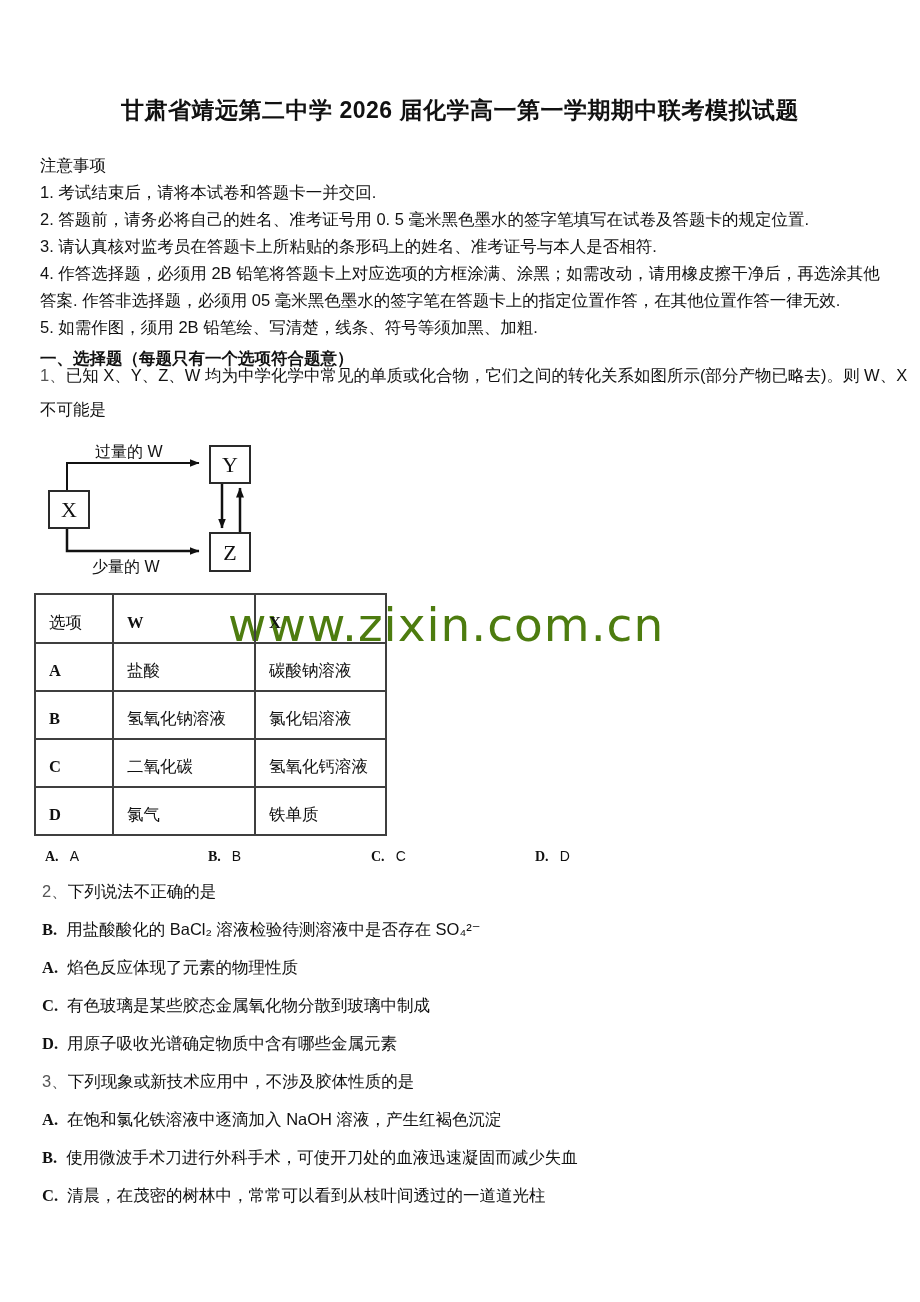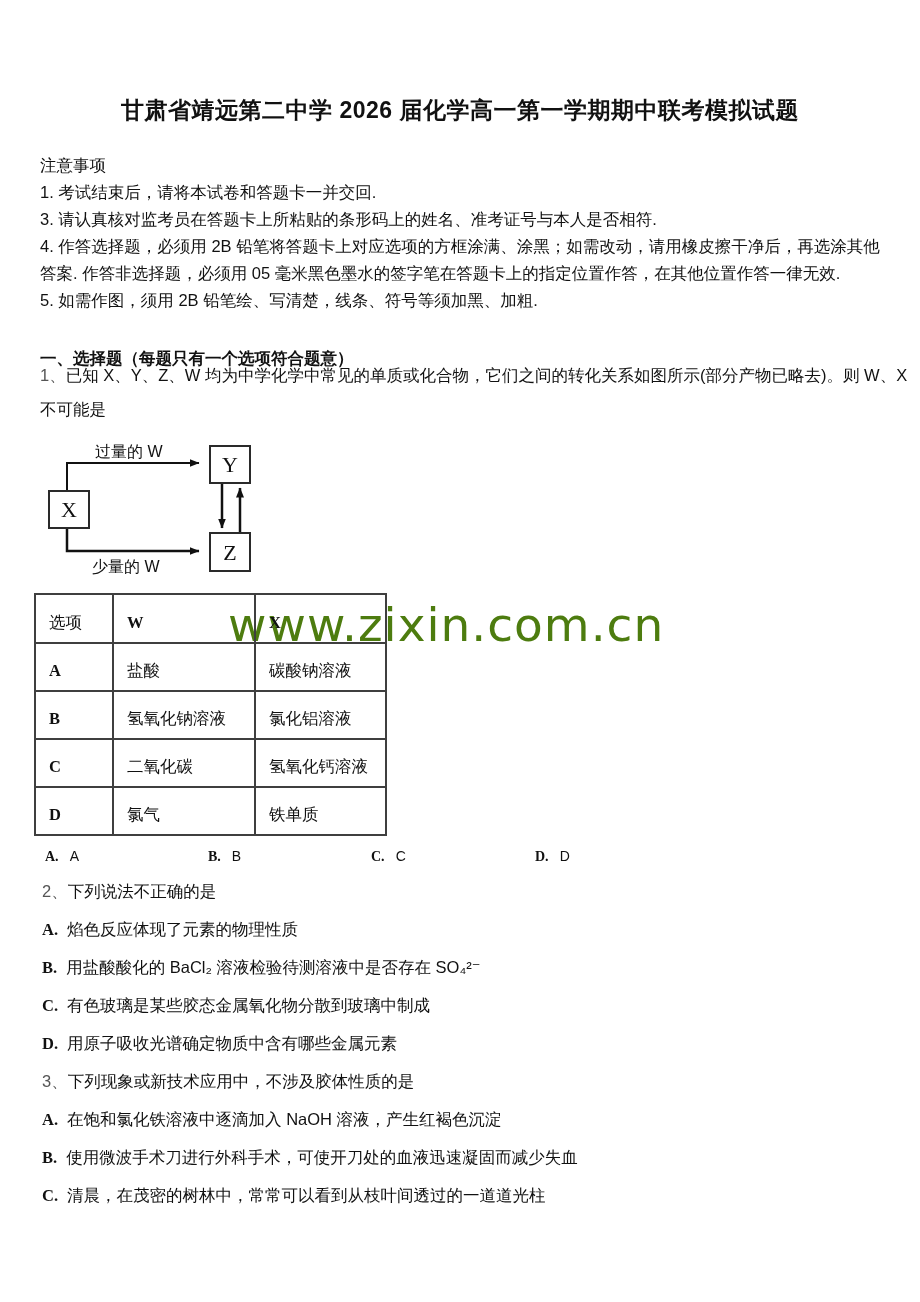--- a/index.html
+++ b/index.html
@@ -69,20 +69,21 @@
 </head>
 <body>
 
 <div class="page">
 
   <div class="title">甘肃省靖远第二中学 2026 届化学高一第一学期期中联考模拟试题</div>
 
   <div class="notice">
     <div>注意事项</div>
     <div>1. 考试结束后，请将本试卷和答题卡一并交回.</div>
+    <div>2. 答题前，请务必将自己的姓名、准考证号用 0. 5 毫米黑色墨水的签字笔填写在试卷及答题卡的规定位置.</div>
     <div>3. 请认真核对监考员在答题卡上所粘贴的条形码上的姓名、准考证号与本人是否相符.</div>
     <div>4. 作答选择题，必须用 2B 铅笔将答题卡上对应选项的方框涂满、涂黑；如需改动，请用橡皮擦干净后，再选涂其他</div>
     <div>答案. 作答非选择题，必须用 05 毫米黑色墨水的签字笔在答题卡上的指定位置作答，在其他位置作答一律无效.</div>
     <div>5. 如需作图，须用 2B 铅笔绘、写清楚，线条、符号等须加黑、加粗.</div>
   </div>
 
   <div class="section-heading">一、选择题（每题只有一个选项符合题意）</div>
 
   <div class="q1">
     <div><span class="qnum">1、</span><span>已知 X、Y、Z、W 均为中学化学中常见的单质或化合物，它们之间的转化关系如图所示(部分产物已略去)。则 W、X</span></div>
@@ -152,22 +153,22 @@
 
   <div class="choices">
     <span class="choice c-a"><span class="lab">A.</span><span class="val">A</span></span>
     <span class="choice c-b"><span class="lab">B.</span><span class="val">B</span></span>
     <span class="choice c-c"><span class="lab">C.</span><span class="val">C</span></span>
     <span class="choice c-d"><span class="lab">D.</span><span class="val">D</span></span>
   </div>
 
   <div class="qblock q2">
     <div><span class="qnum">2、</span><span>下列说法不正确的是</span></div>
+    <div class="opt"><span class="lab">B.</span><span>用盐酸酸化的 BaCl₂ 溶液检验待测溶液中是否存在 SO₄²⁻</span></div>
     <div class="opt"><span class="lab">A.</span><span>焰色反应体现了元素的物理性质</span></div>
-    <div class="opt"><span class="lab">B.</span><span>用盐酸酸化的 BaCl₂ 溶液检验待测溶液中是否存在 SO₄²⁻</span></div>
     <div class="opt"><span class="lab">C.</span><span>有色玻璃是某些胶态金属氧化物分散到玻璃中制成</span></div>
     <div class="opt"><span class="lab">D.</span><span>用原子吸收光谱确定物质中含有哪些金属元素</span></div>
   </div>
 
   <div class="qblock q3">
     <div><span class="qnum">3、</span><span>下列现象或新技术应用中，不涉及胶体性质的是</span></div>
     <div class="opt"><span class="lab">A.</span><span>在饱和氯化铁溶液中逐滴加入 NaOH 溶液，产生红褐色沉淀</span></div>
     <div class="opt"><span class="lab">B.</span><span>使用微波手术刀进行外科手术，可使开刀处的血液迅速凝固而减少失血</span></div>
     <div class="opt"><span class="lab">C.</span><span>清晨，在茂密的树林中，常常可以看到从枝叶间透过的一道道光柱</span></div>
   </div>

